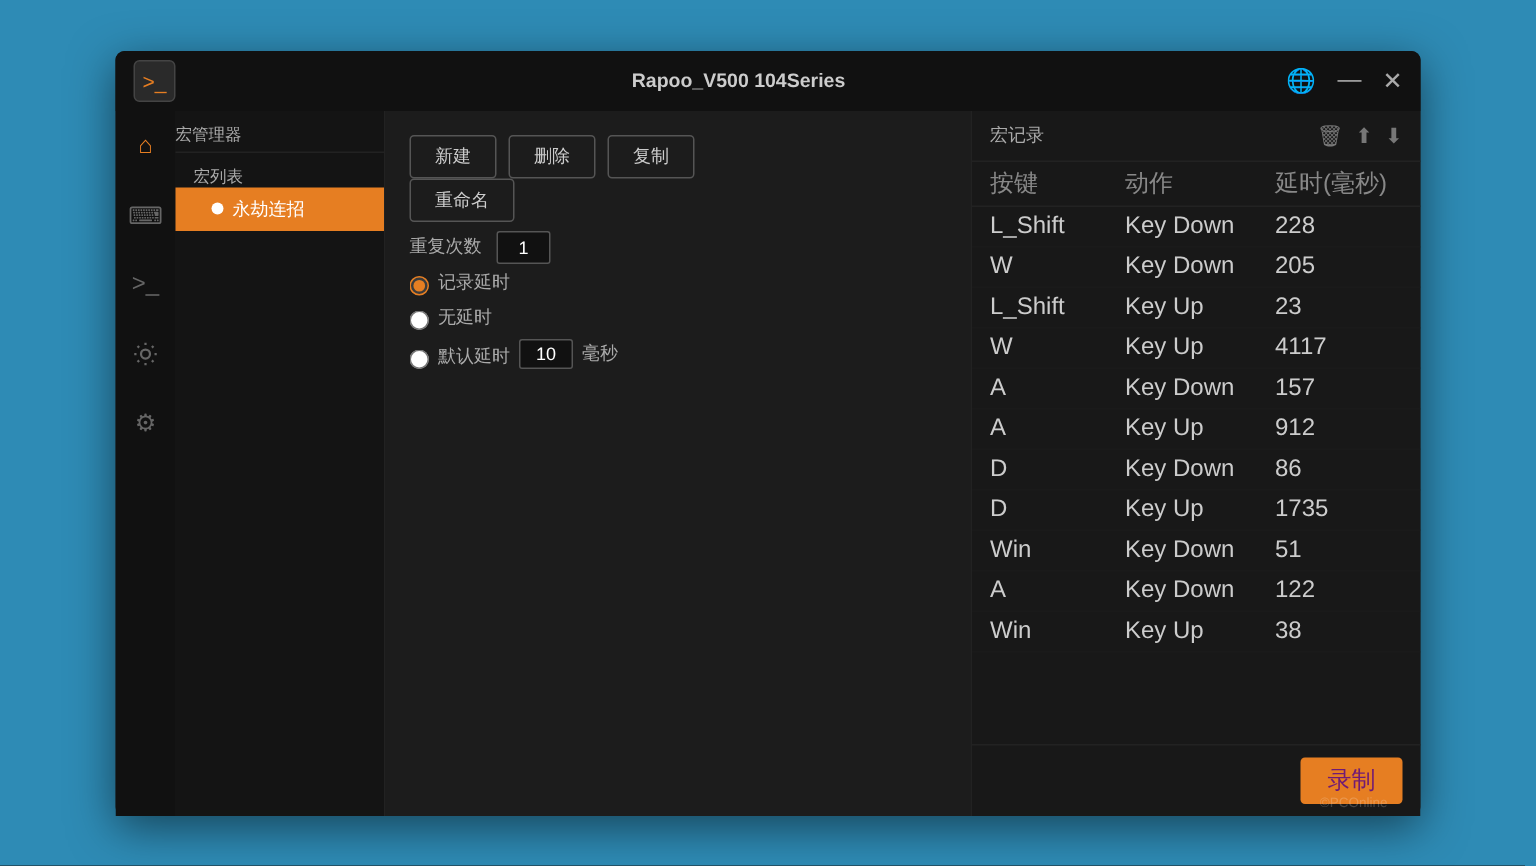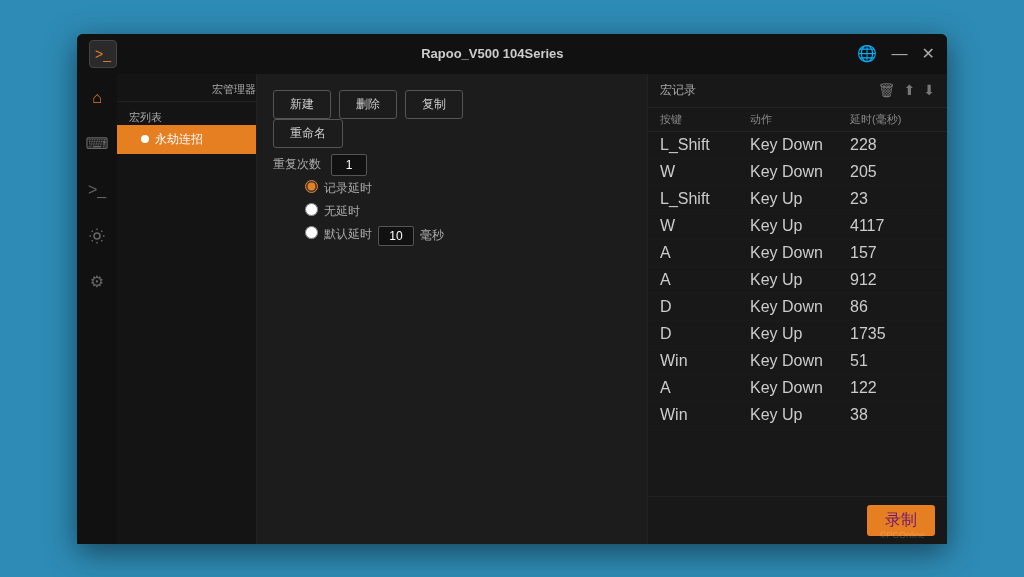--- a/index.html
+++ b/index.html
@@ -164,25 +164,24 @@
       border-radius: 2px;
     }
     .radio-group {
       display: flex;
       flex-direction: column;
       gap: 6px;
       margin-top: 4px;
     }
     .radio-item {
       display: flex;
-      align-items: flex-start;
+      align-items: flex-end;
       gap: 6px;
       color: #aaa;
       font-size: 12px;
-      margin-left: 32px;
     }
     .radio-item input[type=radio] {
       accent-color: #e67e22;
     }
     .delay-inline {
       display: flex;
       align-items: center;
       gap: 6px;
     }
     .delay-input {
@@ -224,21 +223,21 @@
       cursor: pointer;
     }
     .table-header {
       display: grid;
       grid-template-columns: 90px 100px 80px;
       padding: 4px 12px;
       border-bottom: 1px solid #222;
     }
     .th {
       color: #888;
-      font-size: 11px;
+      font-size: 16px;
     }
     .table-body {
       flex: 1;
       overflow-y: auto;
     }
     .table-row {
       display: grid;
       grid-template-columns: 90px 100px 80px;
       padding: 4px 12px;
       border-bottom: 1px solid #1a1a1a;
@@ -266,21 +265,21 @@
     .pcconline-watermark {
       position: absolute;
       bottom: 4px;
       right: 22px;
       color: rgba(255,255,255,0.2);
       font-size: 9px;
     }
     .macro-manager-label {
       color: #aaa;
       font-size: 11px;
-      text-align: right;
+      text-align: left;
       padding: 8px 0 4px;
       border-bottom: 1px solid #222;
     }
     .table-body::-webkit-scrollbar { width: 4px; }
     .table-body::-webkit-scrollbar-track { background: #111; }
     .table-body::-webkit-scrollbar-thumb { background: #444; border-radius: 2px; }
   </style>
 </head>
 <body>
 

